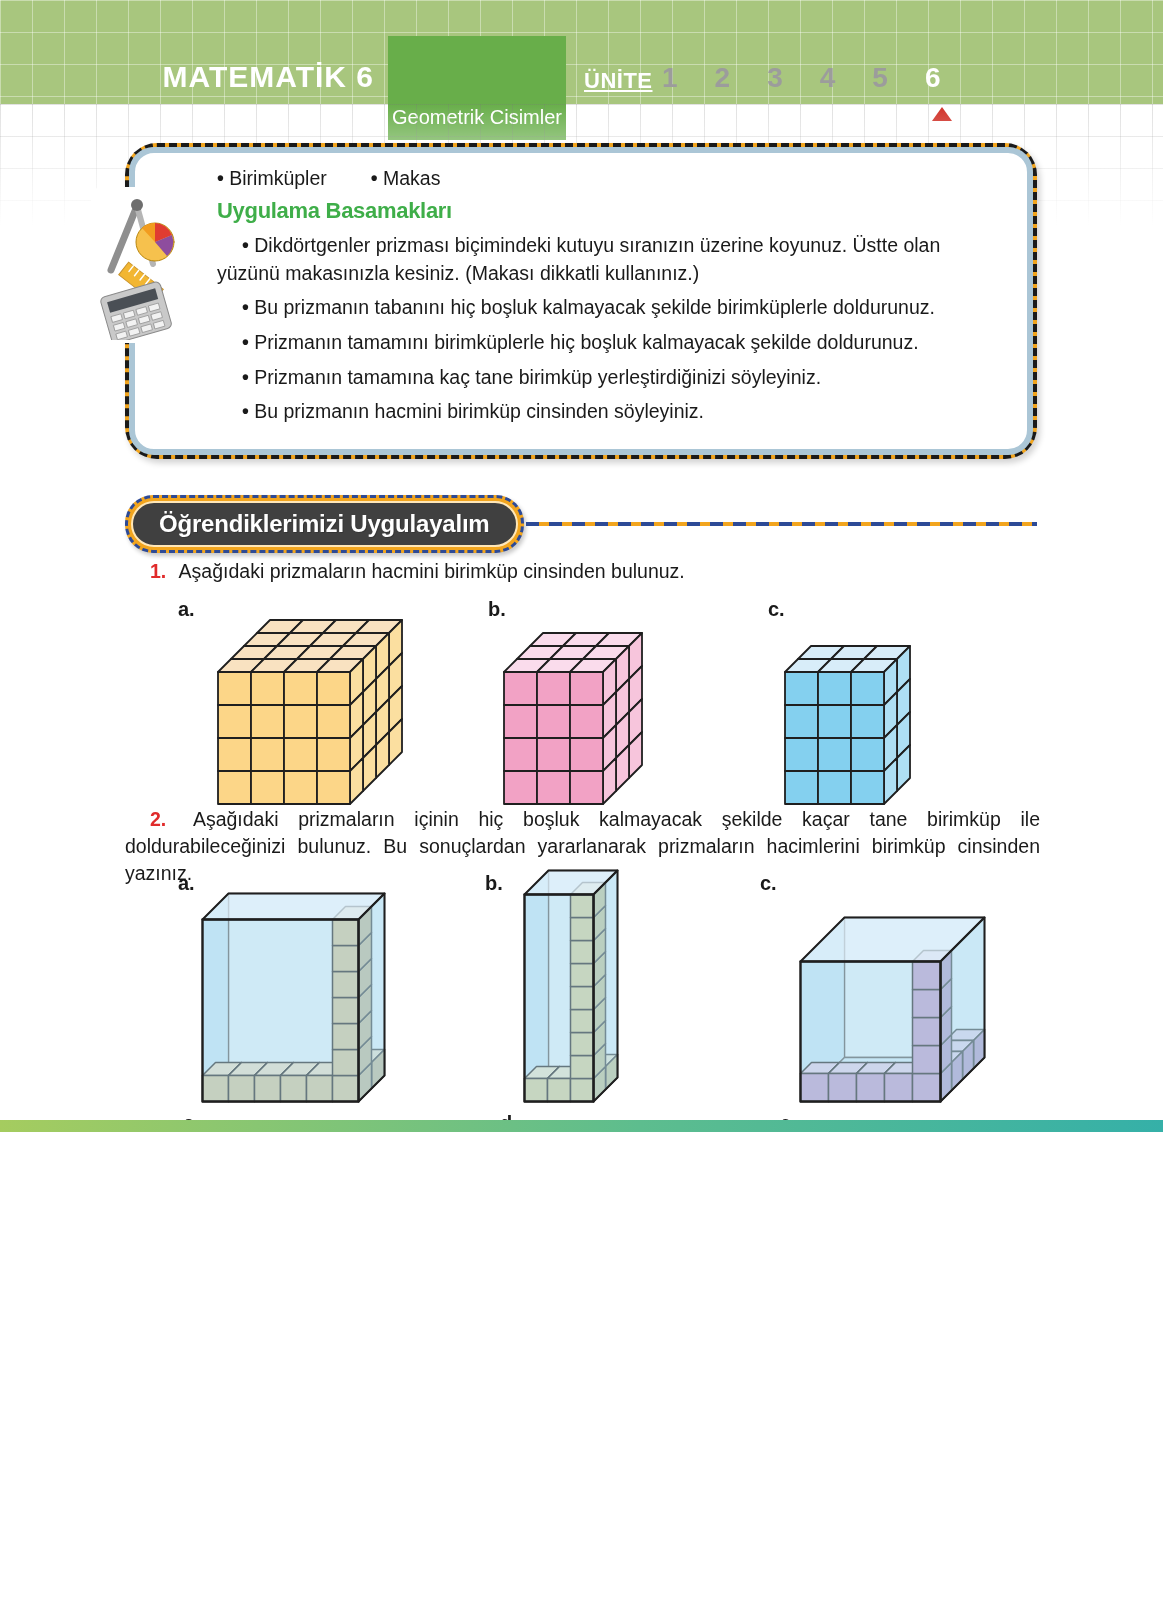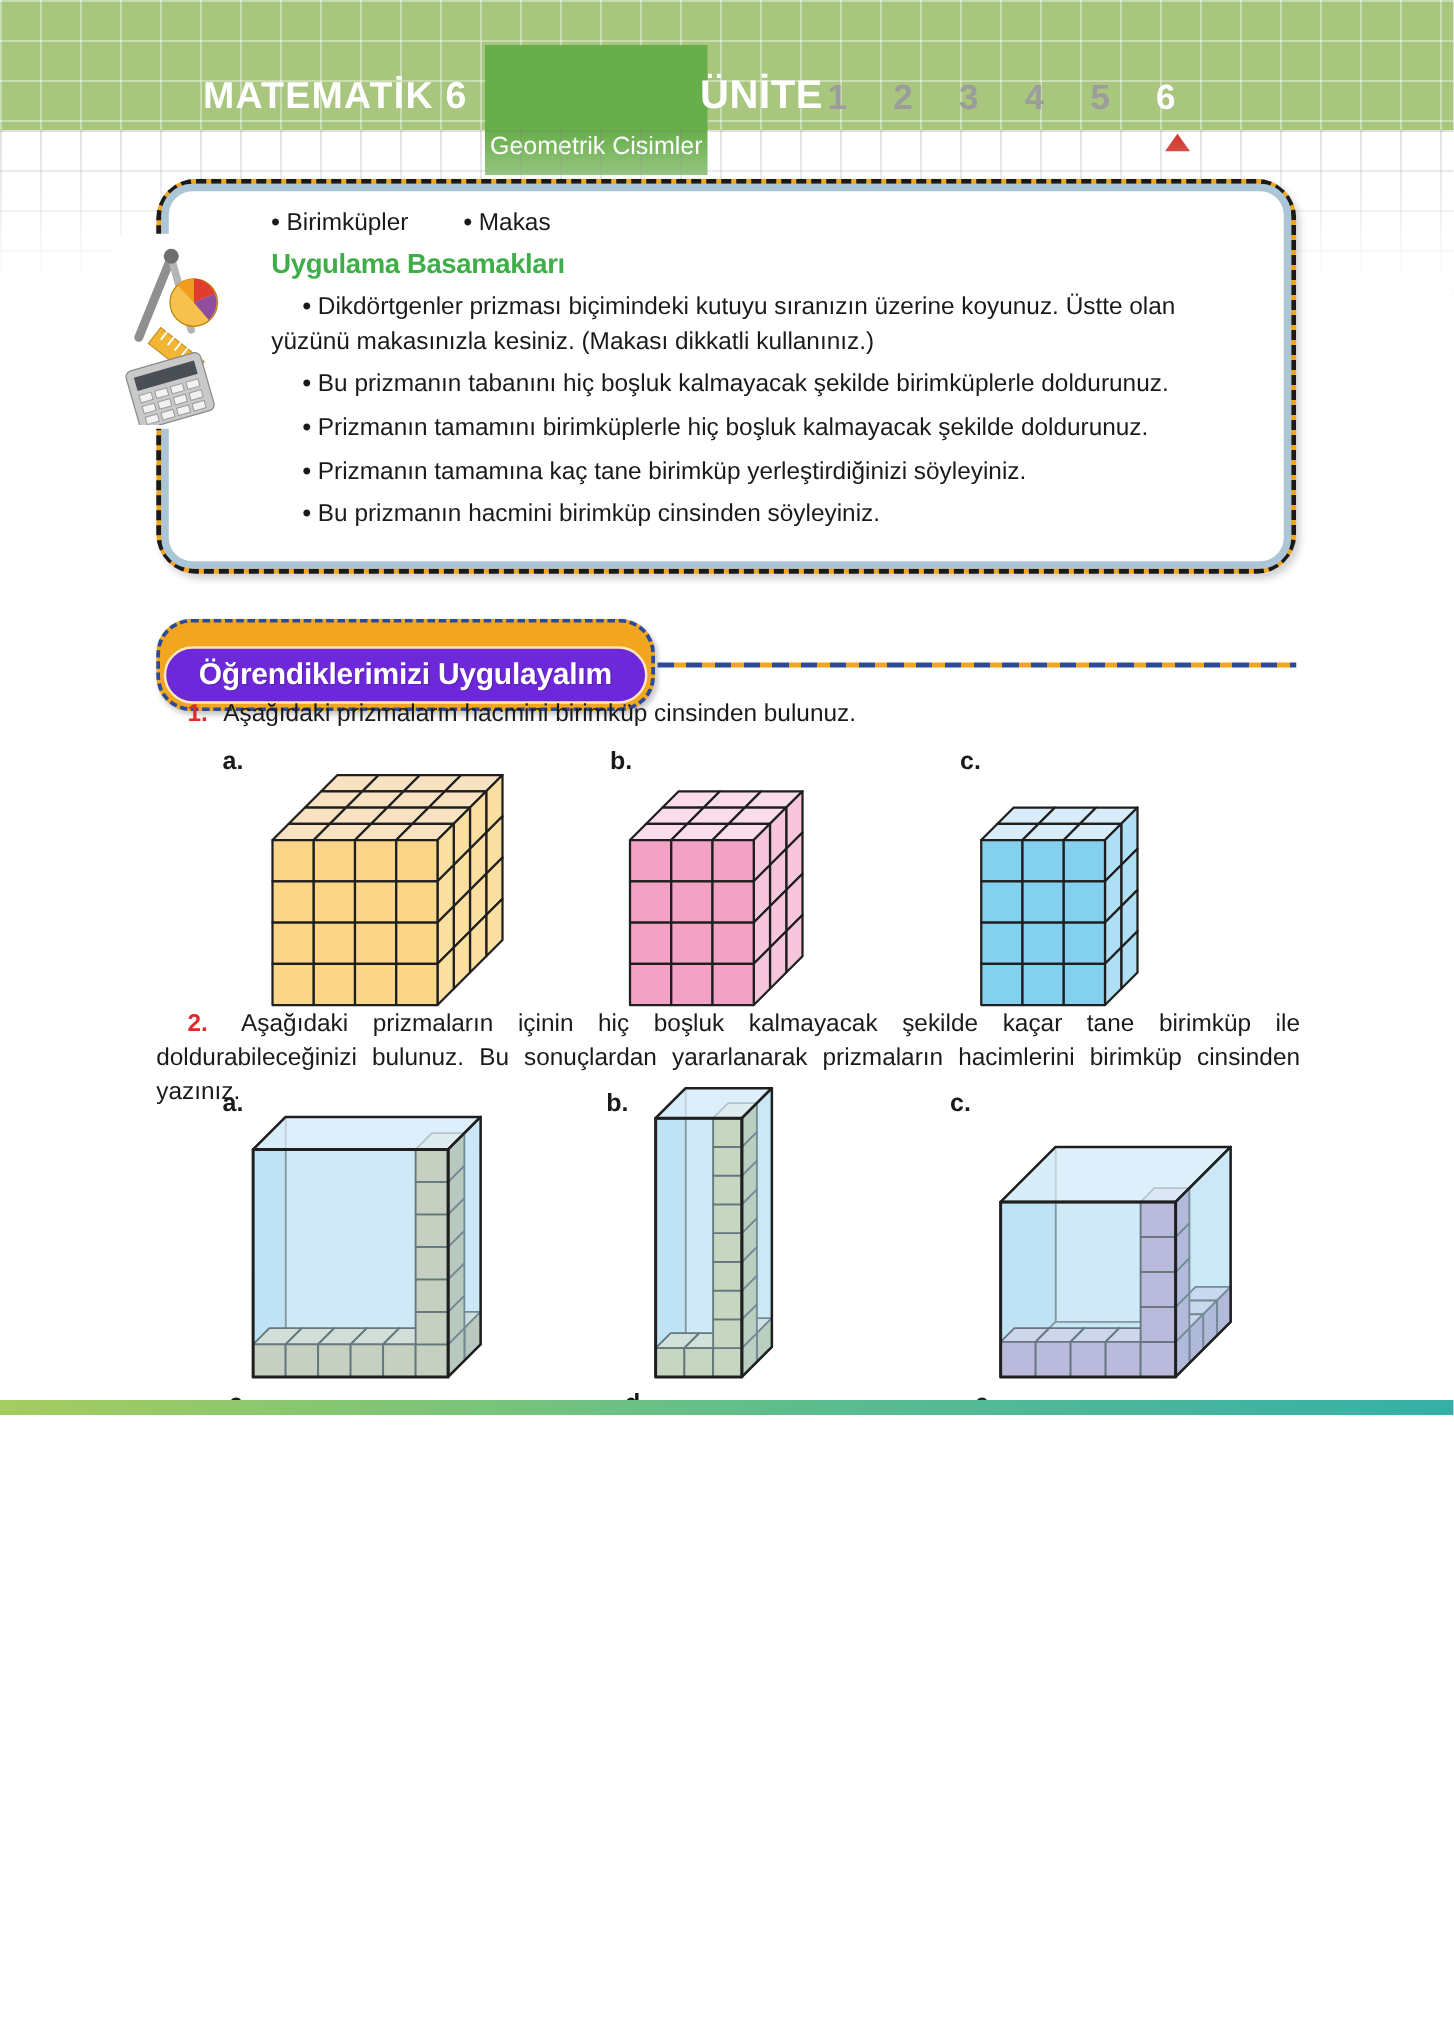--- a/index.html
+++ b/index.html
@@ -14,21 +14,21 @@
   .fadegrid{position:absolute;left:0;top:104px;width:100%;height:132px;
         background:linear-gradient(to bottom,rgba(255,255,255,0) 0%,#fff 92%),
                    linear-gradient(rgba(120,120,120,.22) 1.5px,transparent 1.5px),
                    linear-gradient(90deg,rgba(120,120,120,.22) 1.5px,transparent 1.5px);
         background-size:100% 100%,32px 32px,32px 32px;}
   .h-title{position:absolute;left:0;bottom:10px;width:374px;text-align:right;
         color:#fff;font-size:30px;font-weight:bold;letter-spacing:1px;}
   .h-chapter{position:absolute;left:388px;top:0;width:178px;height:104px;background:#68ae4a;
         display:flex;align-items:flex-end;justify-content:center;padding-bottom:11px;box-sizing:border-box;
         color:#fff;font-size:20px;margin-top:36px;}
-  .h-unite{position:absolute;left:560px;bottom:10px;color:#fff;font-size:32px;font-weight:bold;letter-spacing:.5px;}
+  .h-unite{position:absolute;left:584px;bottom:10px;color:#fff;font-size:22px;font-weight:bold;letter-spacing:.5px;text-decoration:underline;}
   .h-nums{position:absolute;left:662px;bottom:10px;display:flex;gap:37px;font-size:28px;font-weight:bold;color:#9c9c9c;}
   .h-nums .active{color:#fff;}
   .tri{position:absolute;left:932px;top:107px;width:0;height:0;
        border-left:10px solid transparent;border-right:10px solid transparent;border-bottom:14px solid #d03027;}
 
   
   .activity-box{position:absolute;left:125px;top:143px;width:912px;box-sizing:border-box;
         border:4px dashed #1a1a1a;background:#f2a51e;border-radius:32px;
         box-shadow:3px 4px 6px rgba(0,0,0,.18);}
   .activity-inner{background:#fff;border:6px solid #abc6d6;border-radius:25px;
@@ -39,22 +39,22 @@
   ul.steps{list-style:none;margin:4px 0 0 0;padding:0;font-size:19.5px;line-height:1.42;}
   ul.steps li{margin:7px 0;text-indent:25px;}
   ul.steps li::before{content:"• ";font-weight:bold;}
   .tools-icon{position:absolute;left:-38px;top:40px;width:96px;height:156px;background:#fff;border-radius:10px;
         display:flex;align-items:center;justify-content:center;}
 
   
   .banner-row{position:absolute;left:125px;top:495px;width:912px;display:flex;align-items:center;}
   .banner-pill{border:3px dashed #2d4a96;background:#f2a51e;border-radius:28px;padding:3px;
         box-shadow:2px 3px 4px rgba(0,0,0,.22);}
-  .banner-core{background:#6d28d9;border:2px solid #ffe7b8;border-radius:23px;padding:7px 26px;
-        color:#fff;font-size:24px;font-weight:bold;letter-spacing:-.2px;text-shadow:1px 1px 0 rgba(0,0,0,.18);margin-top:16px;}
+  .banner-core{background:#404040;border:2px solid #ffe7b8;border-radius:23px;padding:7px 26px;
+        color:#fff;font-size:24px;font-weight:bold;letter-spacing:-.2px;text-shadow:1px 1px 0 rgba(0,0,0,.18);}
   .banner-line{flex:1;height:4px;margin-left:2px;
         background:repeating-linear-gradient(90deg,#2d4a96 0 13px,#f2a51e 13px 23px);}
 
   
   .question{position:absolute;font-size:19.5px;line-height:1.38;}
   .q1{left:150px;top:558px;width:880px;}
   .q2{left:125px;top:806px;width:915px;text-indent:25px;text-align:justify;}
   .qnum{color:#e02b2b;font-weight:bold;margin-right:8px;}
 
   

